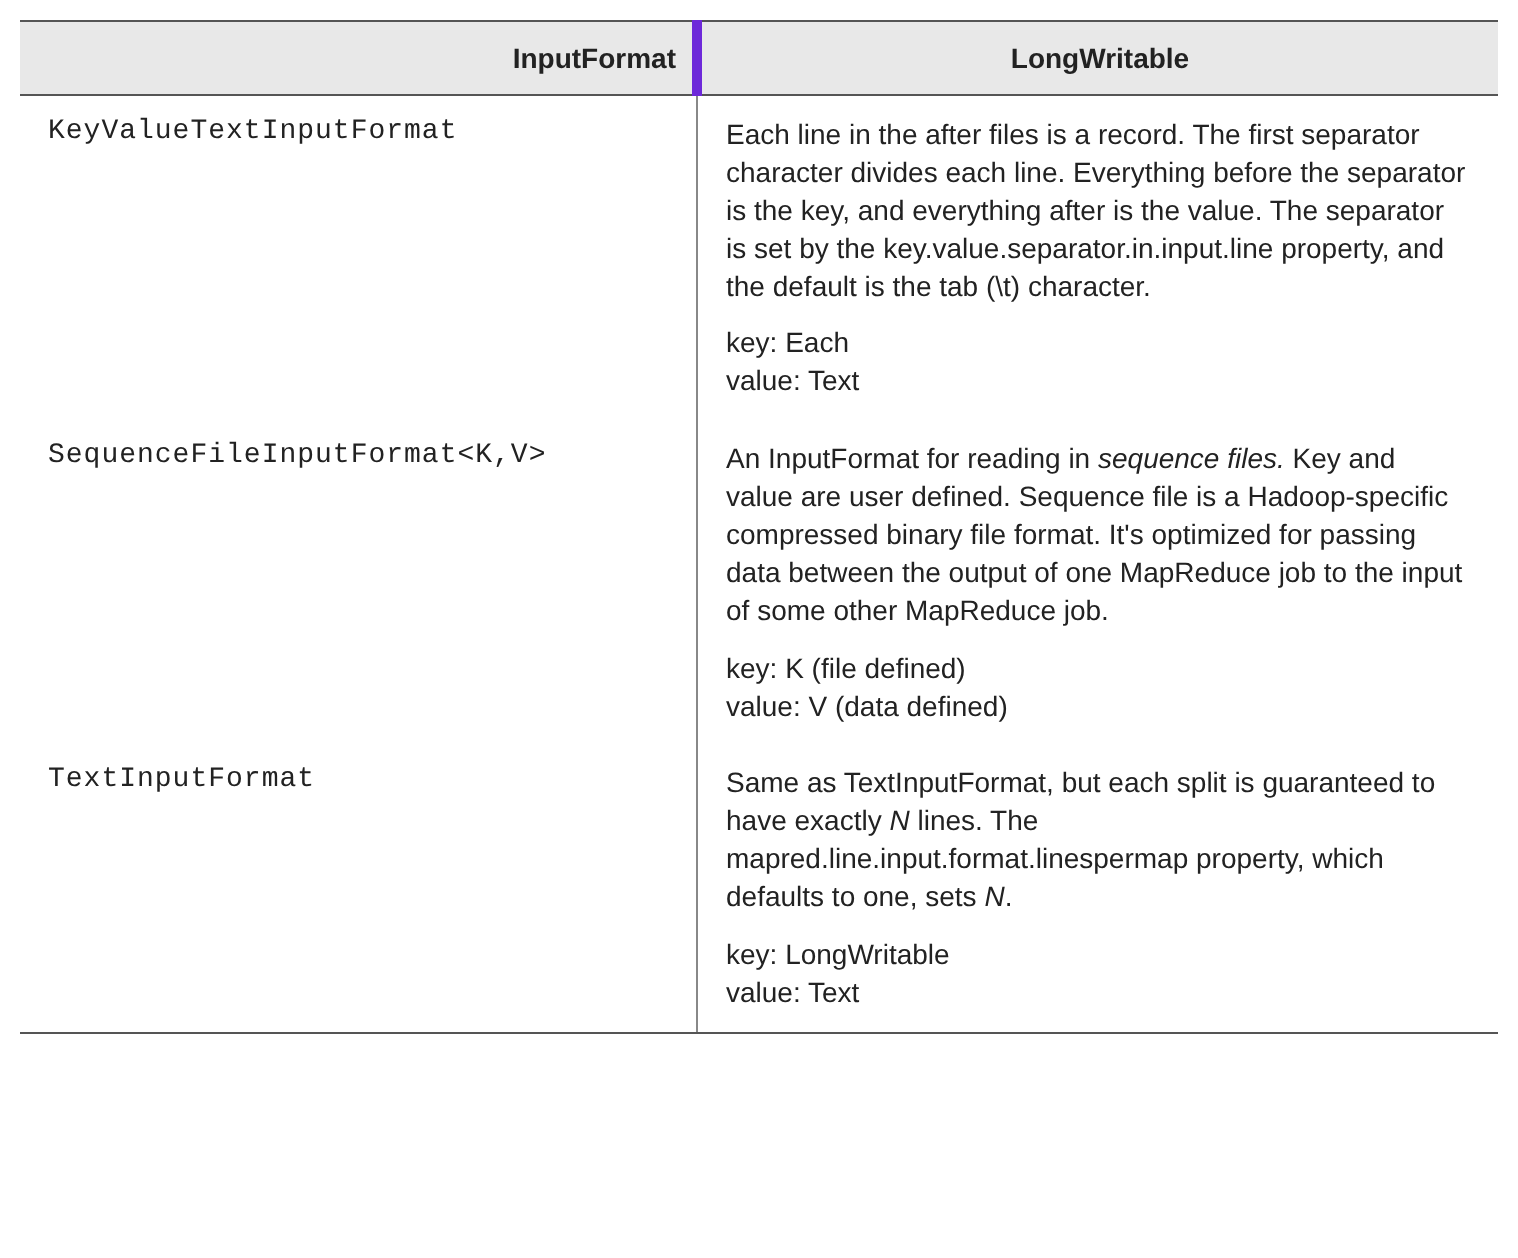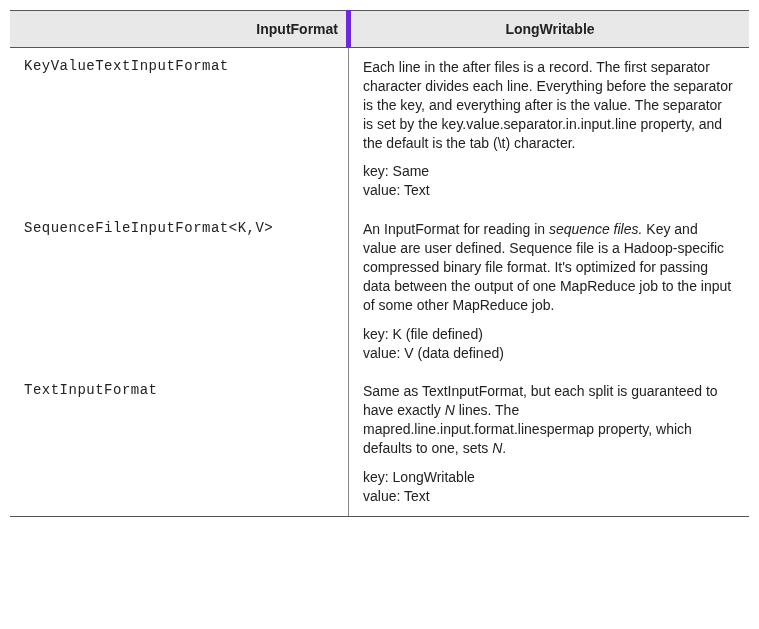--- a/index.html
+++ b/index.html
@@ -66,21 +66,21 @@
     </tr>
   </thead>
   <tbody>
 
 
     <tr>
       <td class="col-format">KeyValueTextInputFormat</td>
       <td>
         <div class="desc-block">Each line in the after files is a record. The first separator character divides each line. Everything before the separator is the key, and everything after is the value. The separator is set by the key.value.separator.in.input.line property, and the default is the tab (\t) character.</div>
         <div class="desc-block">
-          <div>key: Same</div>
+          <div>key: Each</div>
           <div>value: Text</div>
         </div>
       </td>
     </tr>
 
     <tr>
       <td class="col-format">SequenceFileInputFormat&lt;K,V&gt;</td>
       <td>
         <div class="desc-block"><span>An InputFormat for reading in </span><span class="italic">sequence files.</span><span> Key and value are user defined. Sequence file is a Hadoop-specific compressed binary file format. It's optimized for passing data between the output of one MapReduce job to the input of some other MapReduce job.</span></div>
         <div class="desc-block">

